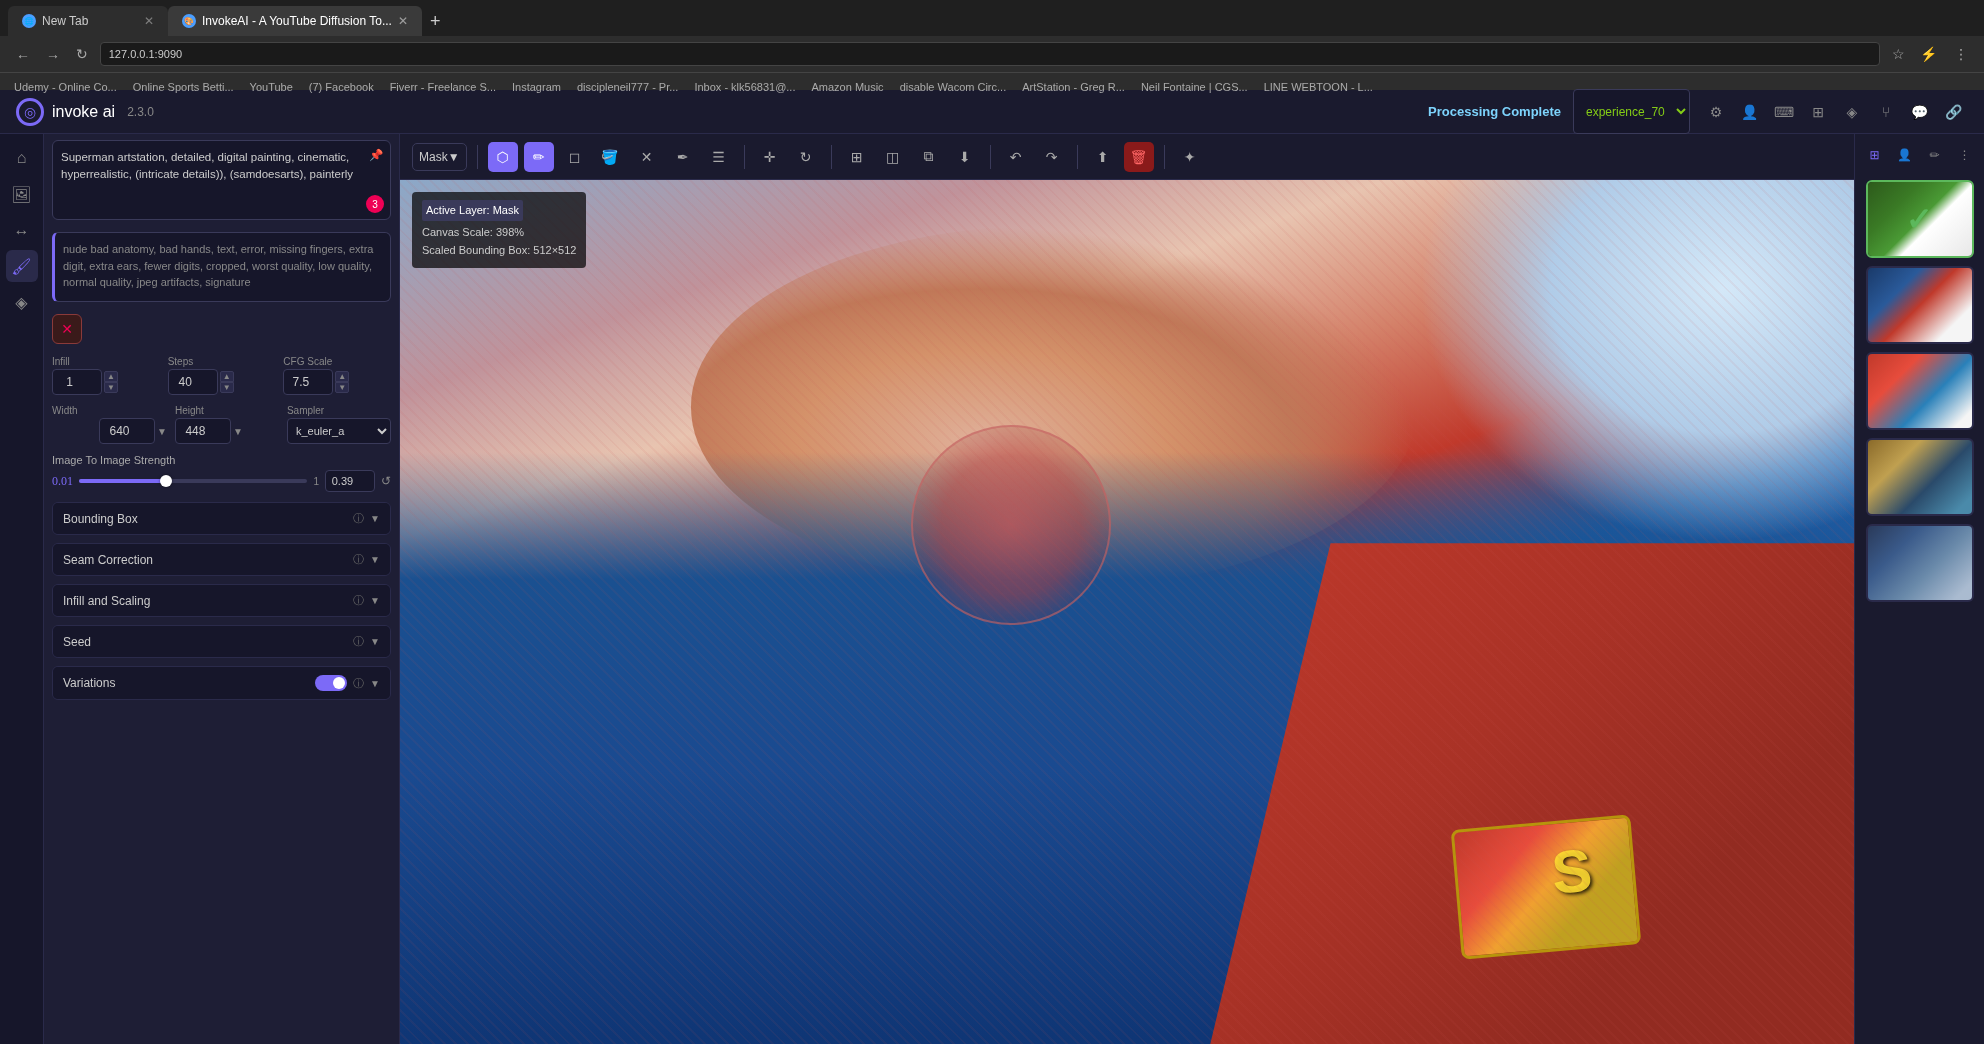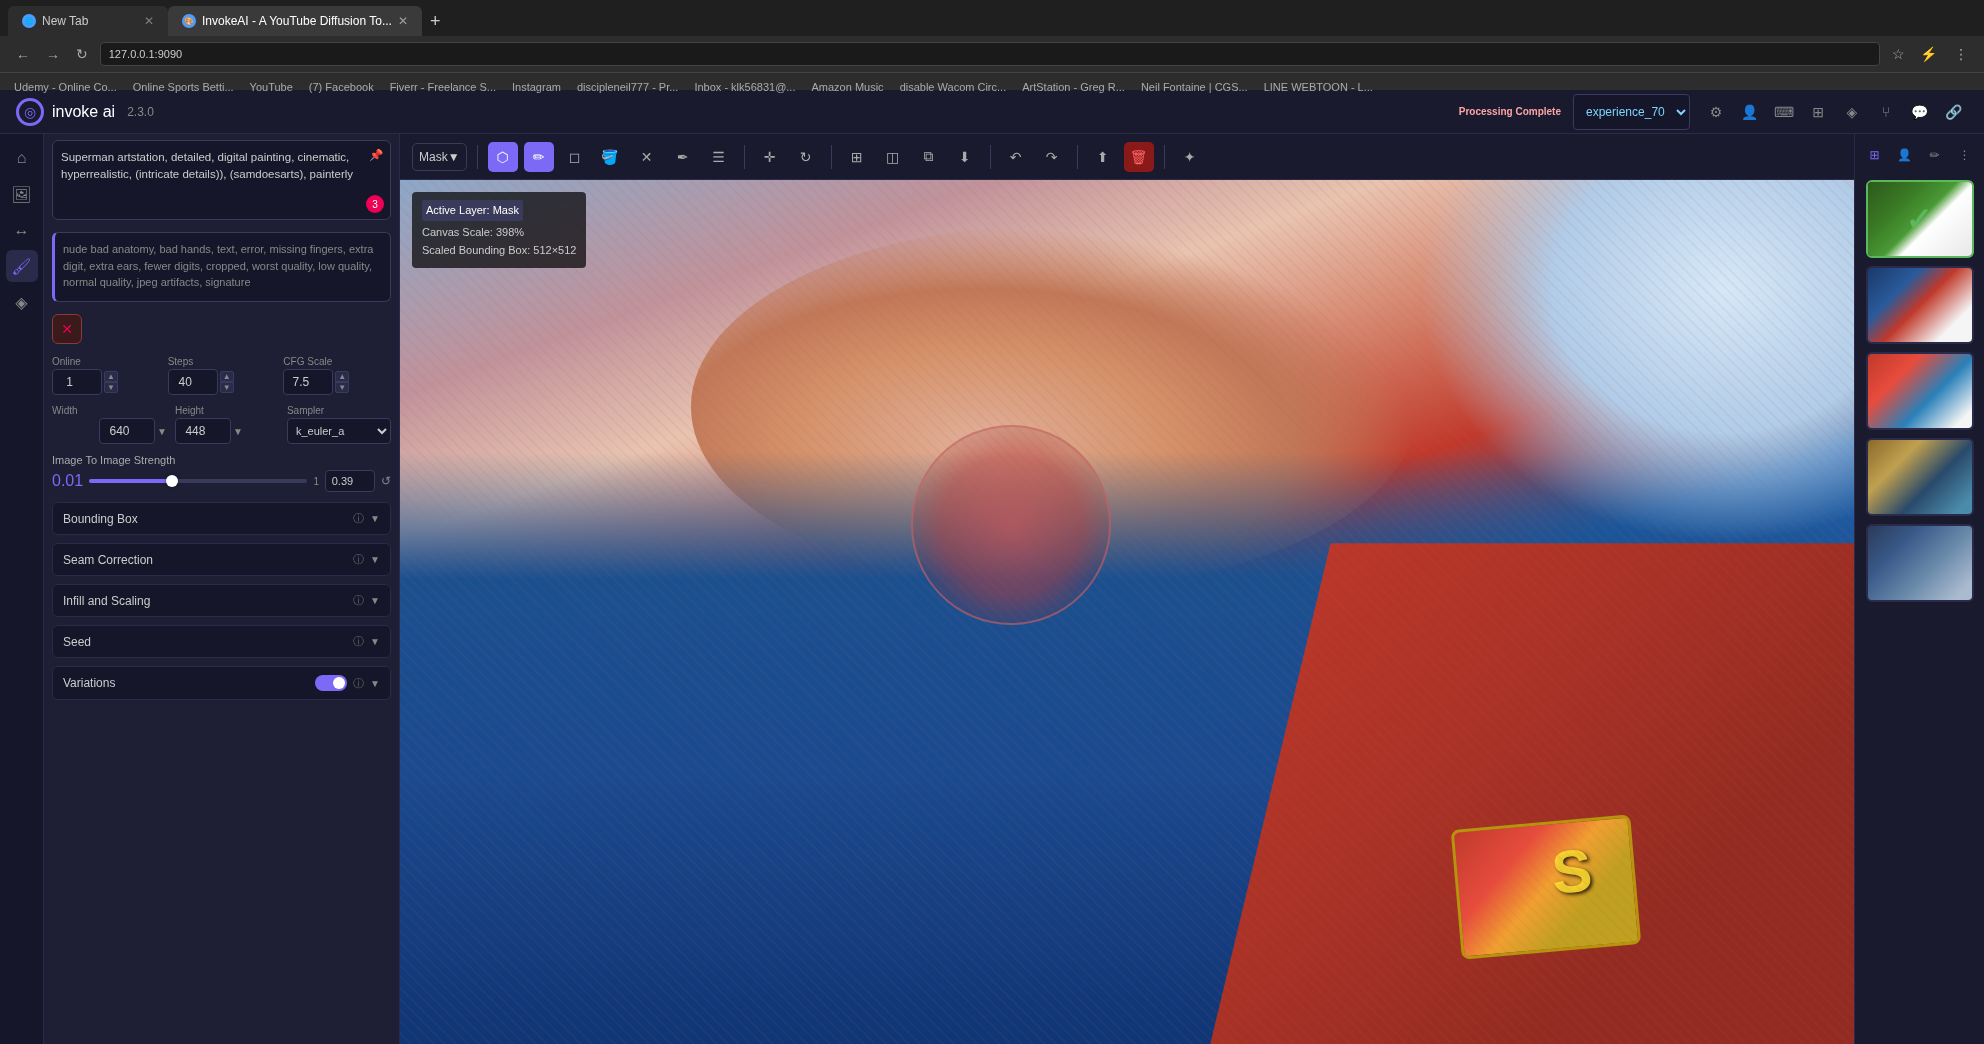--- a/index.html
+++ b/index.html
@@ -53,21 +53,21 @@
 
     .wh-row { display: grid; grid-template-columns: 1fr 1fr 1fr; gap: 8px; margin: 4px 8px; }
     .select-input { background: #16162a; border: 1px solid #3a3a5a; border-radius: 4px; height: 26px; padding: 0 4px; color: #ccc; font-size: 11px; width: 100%; }
 
     .img2img-section { margin: 6px 8px; }
     .img2img-label { font-size: 11px; color: #aaa; margin-bottom: 4px; }
     .slider-row { display: flex; align-items: center; gap: 6px; }
     .slider-track { flex: 1; height: 4px; background: #3a3a5a; border-radius: 2px; position: relative; cursor: pointer; }
     .slider-fill { height: 100%; background: #7c6af7; border-radius: 2px; }
     .slider-thumb { width: 12px; height: 12px; background: #fff; border-radius: 50%; position: absolute; top: -4px; cursor: grab; box-shadow: 0 0 3px rgba(0,0,0,0.5); }
-    .slider-min { font-size: 16px; color: #7c6af7; }
+    .slider-min { font-size: 12px; color: #7c6af7; font-family: Liberation Serif, serif; }
     .slider-max { font-size: 10px; color: #888; }
     .slider-val { width: 50px; background: #16162a; border: 1px solid #3a3a5a; border-radius: 4px; height: 22px; padding: 0 4px; color: #ccc; font-size: 11px; text-align: center; }
 
     .accordion-item { margin: 4px 8px; border: 1px solid #2a2a4a; border-radius: 6px; overflow: hidden; }
     .accordion-header { background: #16162a; padding: 8px 10px; display: flex; align-items: center; justify-content: space-between; cursor: pointer; }
     .accordion-title { font-size: 12px; color: #ccc; font-weight: 500; display: flex; align-items: center; gap: 6px; }
     .accordion-right { display: flex; align-items: center; gap: 6px; }
     .accordion-info { color: #666; font-size: 11px; cursor: pointer; }
     .accordion-chevron { color: #888; font-size: 10px; }
     .toggle-switch { width: 32px; height: 16px; background: #7c6af7; border-radius: 8px; position: relative; cursor: pointer; }
@@ -98,21 +98,21 @@
     .thumb1 { background: linear-gradient(135deg, #2d5a1b 0%, #3a7a25 30%, #4a9a35 50%, #fff 60%, #e8e8e8 100%); }
     .thumb2 { background: linear-gradient(135deg, #1a3a6a 0%, #2a5a9a 30%, #c0392b 50%, #f5f5f5 80%); }
     .thumb3 { background: linear-gradient(135deg, #c0392b 0%, #e74c3c 30%, #2980b9 60%, #f5f5f5 90%); }
     .thumb4 { background: linear-gradient(135deg, #8a6a2a 0%, #c0a050 30%, #2a4a6a 60%, #4a8aaa 90%); }
     .thumb5 { background: linear-gradient(135deg, #2a3a5a 0%, #3a5a8a 30%, #6a8aaa 60%, #aabbd0 90%); }
     .checkmark-overlay { position: absolute; inset: 0; display: flex; align-items: center; justify-content: center; }
     .checkmark { color: #5cb85c; font-size: 32px; font-weight: bold; }
     .invoke-logo { display: flex; align-items: center; gap: 8px; color: #7c6af7; }
     .invoke-logo-ring { width: 28px; height: 28px; border: 3px solid #7c6af7; border-radius: 50%; display: flex; align-items: center; justify-content: center; color: #7c6af7; font-size: 14px; }
     .header-spacer { flex: 1; }
-    .experience-select { background: #16162a; border: 1px solid #3a3a5a; border-radius: 4px; height: 36px; padding: 0 8px; color: #7dd3fc; font-size: 12px; }
+    .experience-select { background: #16162a; border: 1px solid #3a3a5a; border-radius: 4px; height: 45px; padding: 0 8px; color: #84cc16; font-size: 12px; }
     .header-action-btn { width: 28px; height: 28px; display: flex; align-items: center; justify-content: center; border-radius: 4px; cursor: pointer; color: #888; font-size: 14px; }
 
     
     ::-webkit-scrollbar { width: 4px; }
     ::-webkit-scrollbar-track { background: #1a1a2e; }
     ::-webkit-scrollbar-thumb { background: #3a3a5a; border-radius: 2px; }
   </style>
 </head>
 <body>
 
@@ -156,21 +156,21 @@
   </div>
 </div>
 
 <div style="display:flex; height:44px; background:#1a1a2e; border-bottom:1px solid #2a2a4a; align-items:center; padding:0 16px; gap:12px;">
   <div class="invoke-logo">
     <div class="invoke-logo-ring">◎</div>
     <span style="font-size:16px;color:#fff;font-weight:300;">invoke ai</span>
     <span style="font-size:12px;color:#888;margin-left:4px;">2.3.0</span>
   </div>
   <div class="header-spacer"></div>
-  <span style="color:#fca5a5;font-size:10px;font-weight:600;">Processing Complete</span>
+  <span style="color:#7dd3fc;font-size:13px;font-weight:600;">Processing Complete</span>
   <select class="experience-select">
     <option>experience_70</option>
   </select>
   <div style="display:flex;gap:6px;align-items:center;">
     <div class="header-action-btn">⚙</div>
     <div class="header-action-btn">👤</div>
     <div class="header-action-btn">⌨</div>
     <div class="header-action-btn">⊞</div>
     <div class="header-action-btn">◈</div>
     <div class="header-action-btn">⑂</div>
@@ -204,21 +204,21 @@
     </div>
 
     <div class="invoke-row">
       <div class="invoke-cancel">
         <span>✕</span>
       </div>
     </div>
 
     <div class="params-grid">
       <div class="param-group">
-        <span class="param-label">Online</span>
+        <span class="param-label">Infill</span>
         <div class="param-input-row">
           <input class="param-input" type="number" value="1" style="">
           <div class="param-spinner">
             <div class="spin-btn">▲</div>
             <div class="spin-btn">▼</div>
           </div>
         </div>
       </div>
       <div class="param-group">
         <span class="param-label">Steps</span>

